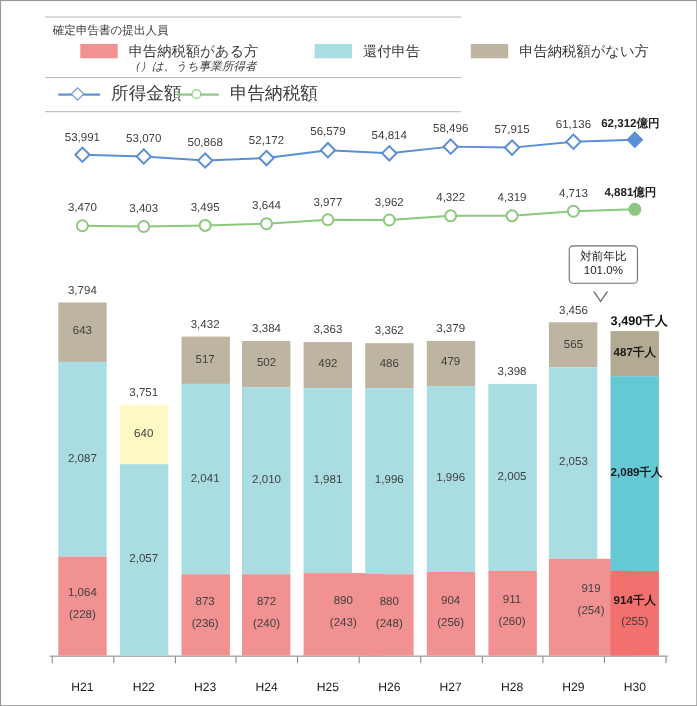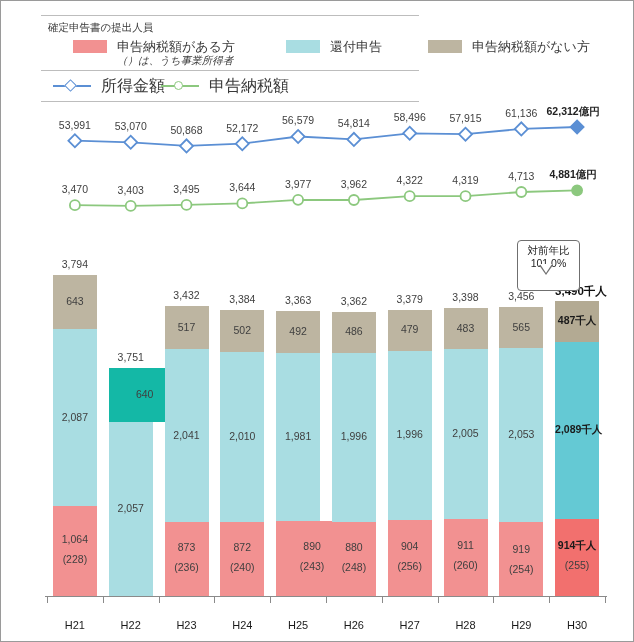--- a/index.html
+++ b/index.html
@@ -72,24 +72,24 @@
   .total.b{font-weight:bold;color:#111;font-size:11.5px;}
   .xlabel{
     position:absolute;bottom:12px;text-align:center;
     font-size:11px;color:#1a1a1a;white-space:nowrap;
   }
   #axis{position:absolute;left:44px;bottom:46px;width:562px;height:1px;background:#8a8a8a;}
   .tick{position:absolute;bottom:40px;width:1px;height:6px;background:#8a8a8a;}
 
   
   #callout{
-    position:absolute;left:516px;top:239px;width:63px;
+    position:absolute;left:516px;top:222px;width:63px;
     box-sizing:border-box;
     border:1px solid #6f6f6f;border-radius:4px;background:#fff;
-    padding:3px 2px 20px 2px;text-align:center;
+    padding:3px 2px 4px 2px;text-align:center;
     font-size:10.5px;color:#222;line-height:13px;
   }
   #callout-tail-b{
     position:absolute;left:538px;top:264px;width:0;height:0;
     border-left:7px solid transparent;border-right:7px solid transparent;
     border-top:10px solid #6f6f6f;
   }
   #callout-tail-f{
     position:absolute;left:539px;top:263px;width:0;height:0;
     border-left:6px solid transparent;border-right:6px solid transparent;
@@ -167,21 +167,21 @@
         </div>
         <div class="seg" style="height: 90.0308px; background: rgb(242, 145, 145);">
           <span class="" style="top: 27.0154px;">1,064</span>
           <span class="" style="top: 47.0154px;">(228)</span>
         </div>
         <div class="total" style="top: -17px;">3,794</div>
       </div>
       <div class="xlabel" style="left: 43.9px; width: 60px;">H21</div>
       <div class="tick" style="left: 46px;"></div>
       <div class="bar-col" style="left: 107.7px; width: 44px;">
-        <div class="seg" style="height: 54.1538px; background: #14b8a6; padding-left: 28px;">
+        <div class="seg" style="height: 54.1538px; background: #fef9c3;">
           <span class="" style="top: 20.0769px;">640</span>
         </div>
         <div class="seg" style="height: 174.054px; background: rgb(169, 221, 226);">
           <span class="" style="top: 80.0269px;">2,057</span>
         </div>
         <div class="total" style="top: -17px;">3,751</div>
       </div>
       <div class="xlabel" style="left: 99.7px; width: 60px;">H22</div>
       <div class="tick" style="left: 101.8px;"></div>
       <div class="bar-col" style="left: 163.5px; width: 44px;">
@@ -253,42 +253,39 @@
         </div>
         <div class="seg" style="height: 76.4923px; background: rgb(242, 145, 145);">
           <span class="" style="top: 20.2462px;">904</span>
           <span class="" style="top: 40.2462px;">(256)</span>
         </div>
         <div class="total" style="top: -17px;">3,379</div>
       </div>
       <div class="xlabel" style="left: 378.7px; width: 60px;">H27</div>
       <div class="tick" style="left: 380.8px;"></div>
       <div class="bar-col" style="left: 442.5px; width: 44px;">
-        <div class="seg" style="height: 40.8692px; background: rgb(189, 181, 161);">
-          <span class="" style="top: 13.4346px;">483</span>
-        </div>
         <div class="seg" style="height: 169.654px; background: rgb(169, 221, 226);">
           <span class="" style="top: 77.8269px;">2,005</span>
         </div>
         <div class="seg" style="height: 77.0846px; background: rgb(242, 145, 145);">
           <span class="" style="top: 20.5423px;">911</span>
           <span class="" style="top: 40.5423px;">(260)</span>
         </div>
         <div class="total" style="top: -17px;">3,398</div>
       </div>
       <div class="xlabel" style="left: 434.5px; width: 60px;">H28</div>
       <div class="tick" style="left: 436.6px;"></div>
       <div class="bar-col" style="left: 498.3px; width: 44px;">
         <div class="seg" style="height: 40.9538px; background: rgb(189, 181, 161);">
           <span class="" style="top: 13.4769px;">565</span>
         </div>
         <div class="seg" style="height: 173.715px; background: rgb(169, 221, 226);">
           <span class="" style="top: 79.8577px;">2,053</span>
         </div>
-        <div class="seg" style="height: 74px; background: rgb(242, 145, 145);">
+        <div class="seg" style="height: 88px; background: rgb(242, 145, 145); padding-left: 32px;">
           <span class="" style="top: 20.8808px;">919</span>
           <span class="" style="top: 40.8808px;">(254)</span>
         </div>
         <div class="total" style="top: -17px;">3,456</div>
       </div>
       <div class="xlabel" style="left: 490.3px; width: 60px;">H29</div>
       <div class="tick" style="left: 492.4px;"></div>
       <div class="bar-col" style="left: 554.1px; width: 44px;">
         <div class="seg" style="height: 41.2077px; background: rgb(179, 170, 147);">
           <span class="b" style="top: 13.6038px;">487千人</span>

